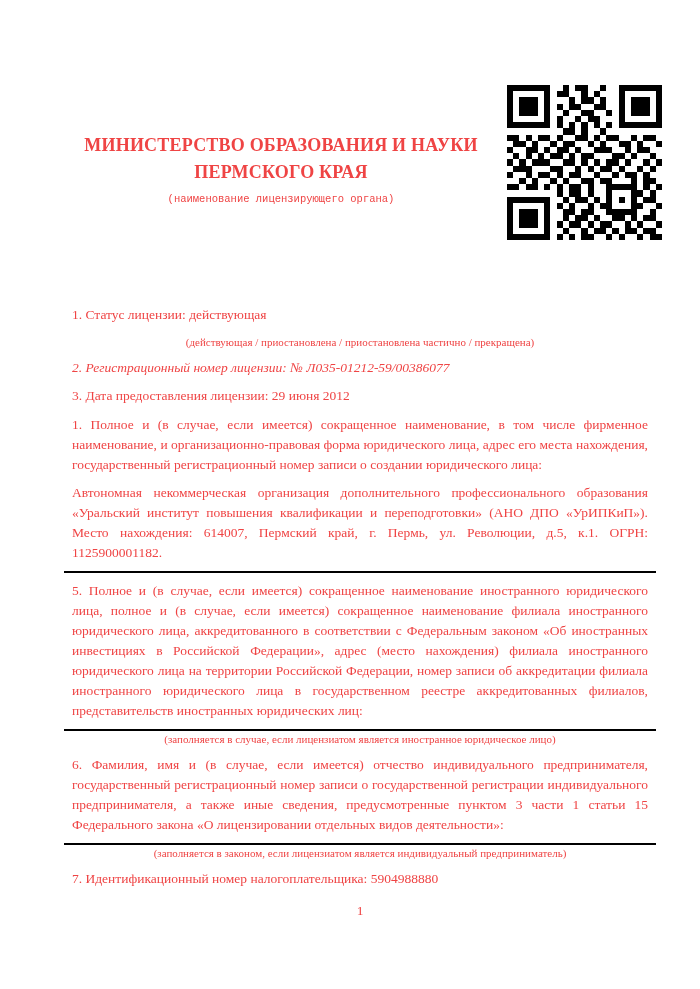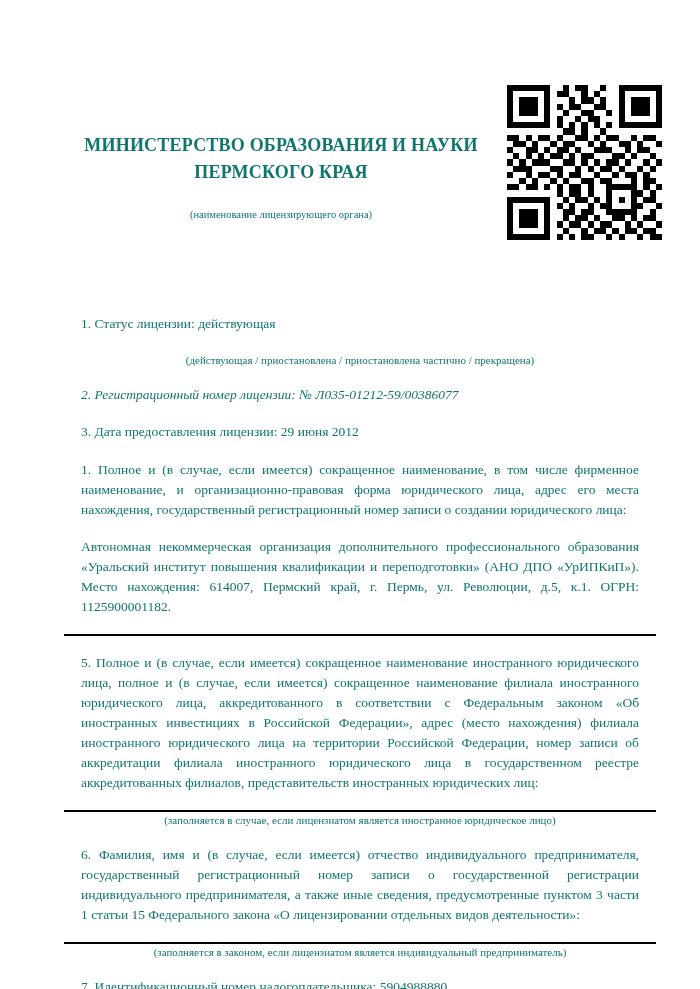--- a/index.html
+++ b/index.html
@@ -1,58 +1,59 @@
 <!DOCTYPE html>
 <html><head>
 <meta charset="utf-8">
 <style>
   html, body { margin: 0; padding: 0; background: #ffffff; }
   .page {
     position: relative;
     width: 700px;
     height: 989px;
     background: #ffffff;
-    color: #0f766e;
+    color: #ef4444;
     font-family: "Liberation Serif", "DejaVu Serif", serif;
     overflow: hidden;
   }
   .header-block {
     position: absolute;
     left: 60px;
     top: 132px;
     width: 442px;
     text-align: center;
   }
   .ministry-line {
     font-weight: bold;
     font-size: 18px;
     line-height: 27px;
     letter-spacing: 0.2px;
   }
   .org-caption {
     font-size: 10.5px;
     line-height: 13px;
-    margin-top: 22px;
+    margin-top: 7px;
+    font-family: Liberation Mono, monospace;
   }
   .qr-wrap {
     position: absolute;
     left: 507px;
     top: 85px;
     width: 155px;
     height: 155px;
   }
   .content {
     position: absolute;
     left: 64px;
     top: 297px;
     width: 592px;
     font-size: 13.5px;
     line-height: 20.5px;
   }
-  .content p { margin: 17px; }
+  .content p { margin: 8px; }
   .doc-title { text-align: center; }
   .just { text-align: justify; line-height: 20px; }
   .cap {
     font-size: 11px;
     line-height: 16px;
     text-align: center;
   }
   .item-1 { margin-top: 28px; }
   .item-2 { margin-top: 15px; font-style: italic; }
   .item-3 { margin-top: 14px; }

